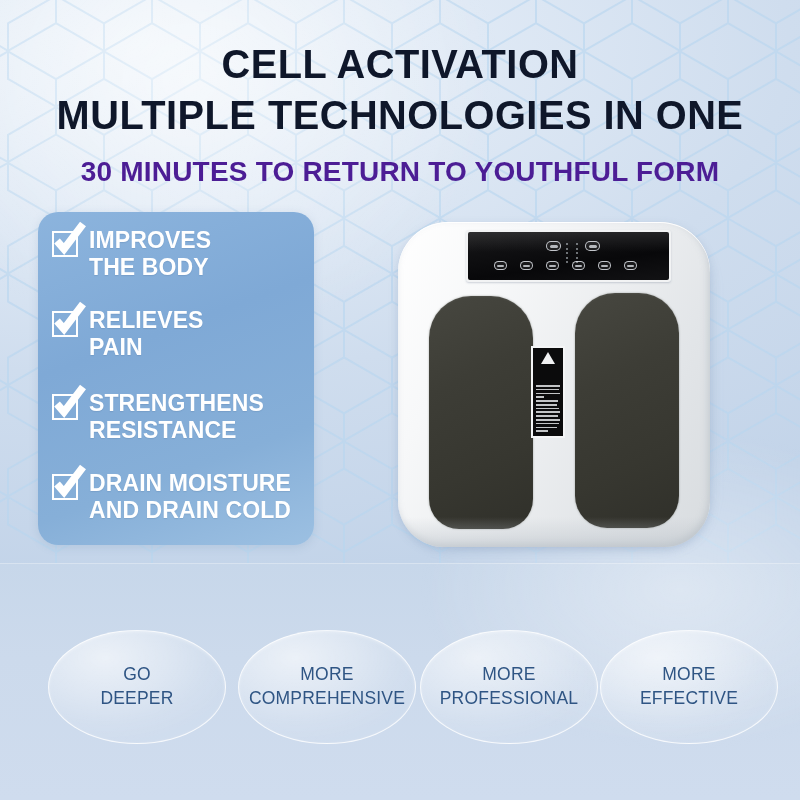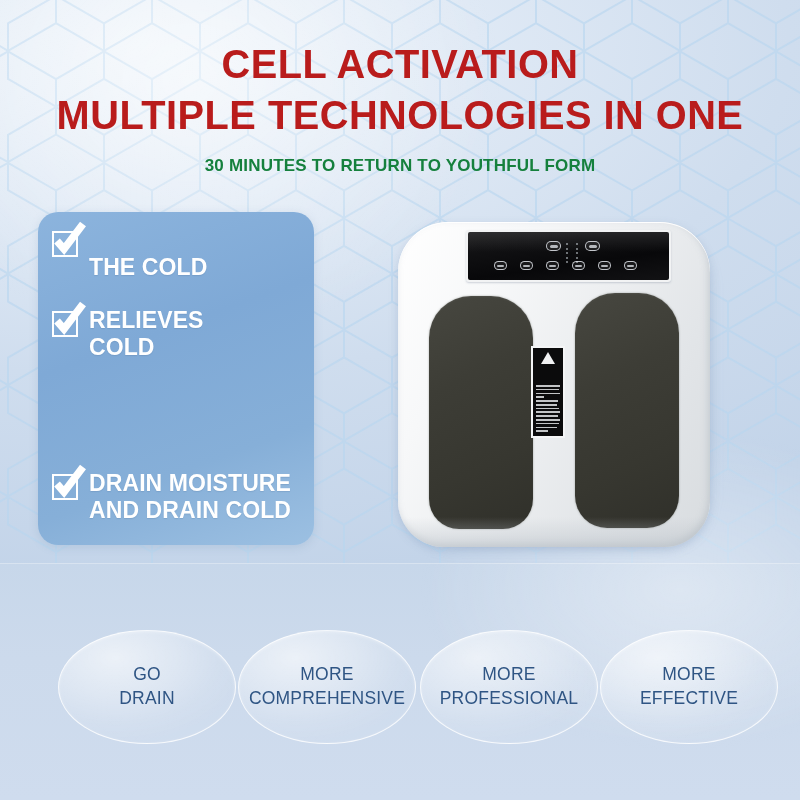--- a/index.html
+++ b/index.html
@@ -69,21 +69,21 @@
     background: radial-gradient(closest-side, rgba(255,255,255,0.38), rgba(255,255,255,0));
     pointer-events: none;
   }
 
   
   .headline {
     position: absolute;
     left: 0; top: 44px;
     width: 800px;
     text-align: center;
-    color: #b91c1c;
+    color: #0f172a;
     font-family: "Liberation Sans Narrow", "Liberation Sans", sans-serif;
     font-weight: bold;
     letter-spacing: 0.5px;
     line-height: 1.0;
     z-index: 4;
   }
   .headline .l1 {
     display: block;
     font-size: 41px;
     transform: scaleX(0.97);
@@ -92,24 +92,24 @@
     display: block;
     font-size: 41px;
     margin-top: 10px;
     transform: scaleX(0.97);
   }
   .subtitle {
     position: absolute;
     left: 0; top: 156px;
     width: 800px;
     text-align: center;
-    color: #15803d;
+    color: #4c1d95;
     font-family: "Liberation Sans Narrow", "Liberation Sans", sans-serif;
     font-weight: bold;
-    font-size: 17px;
+    font-size: 28px;
     letter-spacing: 0.2px;
     z-index: 4;
   }
 
   
   .feature-panel {
     position: absolute;
     left: 38px; top: 212px;
     width: 276px; height: 333px;
     border-radius: 20px;
@@ -321,21 +321,21 @@
     border-radius: 50%;
     border: 1px solid rgba(255,255,255,0.80);
     background:
       radial-gradient(75% 75% at 32% 24%, rgba(255,255,255,0.62) 0%, rgba(255,255,255,0.34) 48%, rgba(255,255,255,0.14) 78%, rgba(255,255,255,0.06) 100%);
     box-shadow: inset 0 1px 3px rgba(255,255,255,0.35);
     display: flex;
     align-items: center;
     justify-content: center;
     text-align: center;
   }
-  .badge.b0 { left: 58px; text-align: center; }
+  .badge.b0 { left: 48px; text-align: center; }
   .badge.b1 { left: 238px; }
   .badge.b2 { left: 420px; }
   .badge.b3 { left: 600px; }
 
   .badge-text {
     color: #2f5584;
     font-family: "Liberation Sans Narrow", "Liberation Sans", sans-serif;
     font-size: 17.5px;
     line-height: 1.35;
     letter-spacing: 0.2px;
@@ -483,32 +483,40 @@
   <div class="feature-panel"></div>
 
   <div class="feature-list">
 
     <div class="feature-row r0">
       <span class="checkbox">
         <svg viewBox="0 0 40 38" xmlns="http://www.w3.org/2000/svg">
           <path d="M8 21 L15 29 L34 4" fill="none" stroke="#ffffff" stroke-width="7.5" stroke-linecap="butt" stroke-linejoin="miter"></path>
         </svg>
       </span>
-      <span class="feature-text"><br><span>THE COLD</span></span>
+      <span class="feature-text"><span>IMPROVES</span><br><span>THE BODY</span></span>
     </div>
 
     <div class="feature-row r1">
       <span class="checkbox">
         <svg viewBox="0 0 40 38" xmlns="http://www.w3.org/2000/svg">
           <path d="M8 21 L15 29 L34 4" fill="none" stroke="#ffffff" stroke-width="7.5" stroke-linecap="butt" stroke-linejoin="miter"></path>
         </svg>
       </span>
-      <span class="feature-text"><span>RELIEVES</span><br><span>COLD</span></span>
-    </div>
-
+      <span class="feature-text"><span>RELIEVES</span><br><span>PAIN</span></span>
+    </div>
+
+    <div class="feature-row r2">
+      <span class="checkbox">
+        <svg viewBox="0 0 40 38" xmlns="http://www.w3.org/2000/svg">
+          <path d="M8 21 L15 29 L34 4" fill="none" stroke="#ffffff" stroke-width="7.5" stroke-linecap="butt" stroke-linejoin="miter"></path>
+        </svg>
+      </span>
+      <span class="feature-text"><span>STRENGTHENS</span><br><span>RESISTANCE</span></span>
+    </div>
 
     <div class="feature-row r3">
       <span class="checkbox">
         <svg viewBox="0 0 40 38" xmlns="http://www.w3.org/2000/svg">
           <path d="M8 21 L15 29 L34 4" fill="none" stroke="#ffffff" stroke-width="7.5" stroke-linecap="butt" stroke-linejoin="miter"></path>
         </svg>
       </span>
       <span class="feature-text"><span>DRAIN MOISTURE</span><br><span>AND DRAIN COLD</span></span>
     </div>
 
@@ -572,21 +580,21 @@
           </span>
         </div>
       </div>
 
     </div>
   </div>
 
   <div class="badges">
 
     <div class="badge b0">
-      <span class="badge-text"><span>GO</span><br><span>DRAIN</span></span>
+      <span class="badge-text"><span>GO</span><br><span>DEEPER</span></span>
     </div>
 
     <div class="badge b1">
       <span class="badge-text"><span>MORE</span><br><span>COMPREHENSIVE</span></span>
     </div>
 
     <div class="badge b2">
       <span class="badge-text"><span>MORE</span><br><span>PROFESSIONAL</span></span>
     </div>
 

